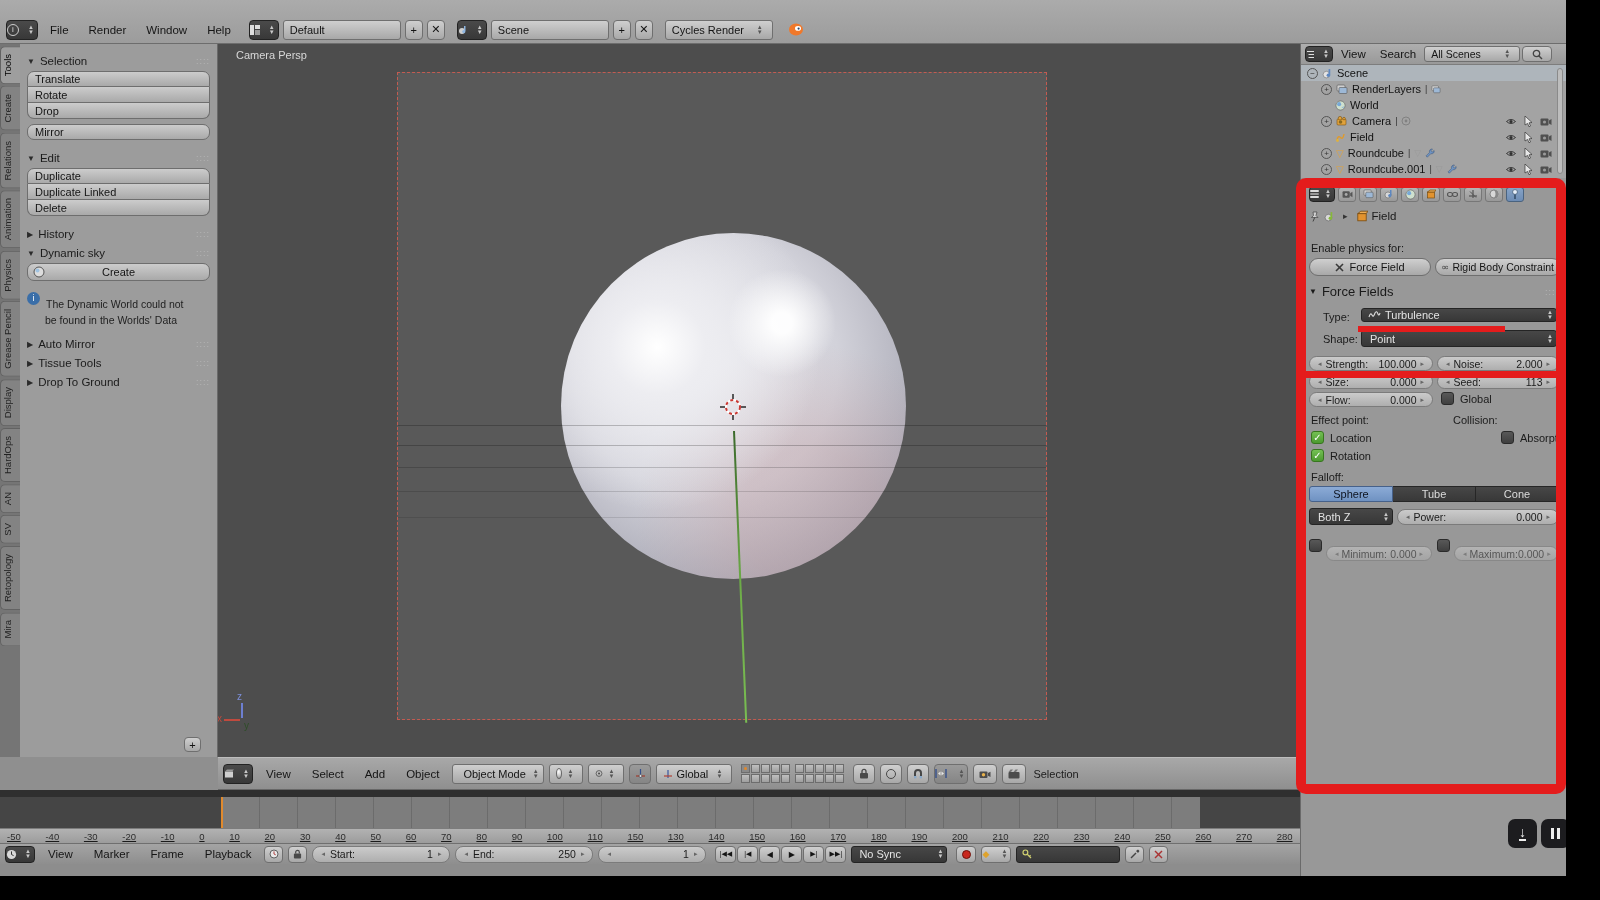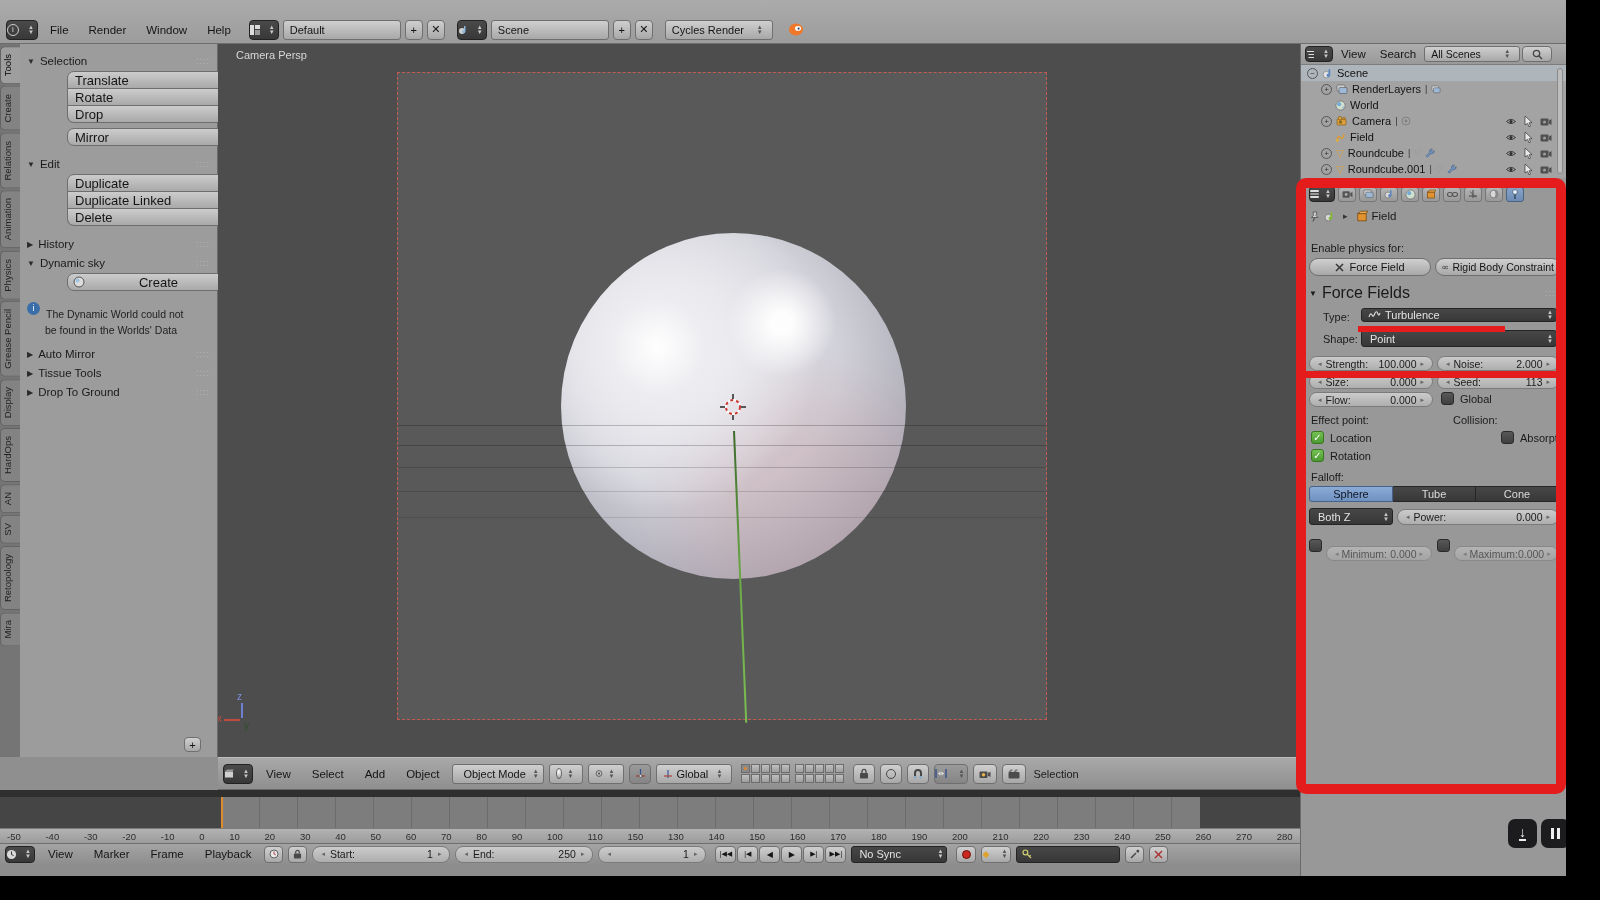--- a/index.html
+++ b/index.html
@@ -22,21 +22,21 @@
   .tinyarr{font-size:7px;color:#666;}
   .vtabs{position:absolute;left:0;top:44px;width:20px;height:713px;background:#757575;display:flex;flex-direction:column;gap:2px;padding-top:2px;}
   .vtab{writing-mode:vertical-rl;transform:rotate(180deg);background:#838383;color:#222;font-size:9.5px;
     padding:7px 2px;border:1px solid #636363;border-left:0;border-radius:0 5px 5px 0;text-align:center;line-height:1;}
   .vtab.active{background:#9e9e9e;color:#000;}
   .shelf{position:absolute;left:20px;top:44px;width:198px;height:713px;background:#9c9c9c;padding:4px 7px;border-right:1px solid #6a6a6a;}
   .phdr{display:flex;align-items:center;font-size:11.5px;color:#1b1b1b;margin:7px 0 4px 0;}
   .phdr .car{font-size:8px;margin-right:5px;color:#2a2a2a;}
   .phdr .dots{margin-left:auto;color:#b5b5b5;font-size:9px;letter-spacing:1px;}
   .tsb{display:flex;align-items:center;height:16px;background:linear-gradient(#cccccc,#a9a9a9);
-    border:1px solid #6e6e6e;font-size:13px;color:#141414;padding:8px 7px;width:100%;margin-left:40px;}
+    border:1px solid #6e6e6e;font-size:11px;color:#141414;padding:0 7px;width:100%;}
   .g-top{border-radius:7px 7px 0 0;}
   .g-mid{border-top:0;}
   .g-bot{border-top:0;border-radius:0 0 7px 7px;}
   .g-one{border-radius:7px;}
   .infotxt{font-size:10.5px;color:#222;margin:4px 0 0 6px;}
   .viewport{position:absolute;left:218px;top:44px;width:1082px;height:713px;background:#4d4d4d;overflow:hidden;}
   .camframe{position:absolute;left:179px;top:28px;width:650px;height:648px;background:#595959;border:1px dashed rgba(214,92,80,.85);}
   .gridline{position:absolute;left:0;width:100%;height:1px;background:rgba(0,0,0,.22);}
   .sphere{position:absolute;left:163px;top:160px;width:345px;height:346px;border-radius:50%;
     background:
@@ -52,21 +52,21 @@
   .laygrid{display:grid;grid-template-columns:repeat(5,9px);grid-template-rows:repeat(2,9px);gap:1px;}
   .lay{background:linear-gradient(#bfbfbf,#9f9f9f);border:1px solid #6d6d6d;position:relative;}
   .lay.on{background:#8a8a8a;}
   .lay.dot::after{content:"";position:absolute;left:2px;top:2px;width:3px;height:3px;border-radius:50%;background:#e2882a;}
   .tl-dark{position:absolute;left:0;top:790px;width:1300px;height:7px;background:#2f2f2f;}
   .tl-band{position:absolute;left:0;top:797px;width:1300px;height:31px;background:#454545;}
   .tl-range{position:absolute;left:222px;top:0;width:978px;height:31px;background:#7d7d7d;
     background-image:repeating-linear-gradient(90deg,transparent 0 37px,rgba(0,0,0,.14) 37px 38px);}
   .tl-cursor{position:absolute;left:221px;top:797px;width:2px;height:31px;background:#e08a2e;}
   .ruler{position:absolute;left:0;top:828px;width:1300px;height:15px;background:linear-gradient(#b2b2b2,#9c9c9c);
-    border-top:1px solid #7c7c7c;display:flex;justify-content:space-between;align-items:center;padding:0 7px;}
+    border-top:1px solid #7c7c7c;display:flex;justify-content:space-between;align-items:center;padding:0 7px;text-decoration:underline;}
   .ruler span{font-size:9.5px;color:#2d2d2d;}
   .tlhdr{position:absolute;left:0;top:843px;width:1300px;height:21px;background:linear-gradient(#a4a4a4,#8e8e8e);
     border-top:1px solid #6f6f6f;display:flex;align-items:center;gap:5px;padding:0 5px;}
   .bstrip{position:absolute;left:0;top:864px;width:1300px;height:12px;background:#8d8d8d;}
   .outliner{position:absolute;left:1300px;top:44px;width:266px;height:134px;background:#a3a3a3;border-left:1px solid #6a6a6a;}
   .o-hdr{height:21px;display:flex;align-items:center;gap:2px;padding:0 4px;background:linear-gradient(#aeaeae,#999);border-bottom:1px solid #7d7d7d;}
   .trow{display:flex;align-items:center;height:16px;font-size:11px;color:#121212;position:relative;padding-left:6px;}
   .trow .lbl{margin-left:4px;}
   .t-toggles{position:absolute;right:14px;display:flex;gap:7px;align-items:center;}
   .props{position:absolute;left:1300px;top:178px;width:266px;height:698px;background:#989898;border-left:1px solid #6a6a6a;font-size:11px;}
@@ -802,21 +802,21 @@
         <svg width="11" height="7" viewBox="0 0 11 7">
             <rect x="0.5" y="1.5" width="5" height="4" rx="2" fill="none" stroke="#3a3a3a" stroke-width="1.1"></rect>
             <rect x="5.5" y="1.5" width="5" height="4" rx="2" fill="none" stroke="#3a3a3a" stroke-width="1.1"></rect>
           </svg>
         <span>Rigid Body Constraint</span>
       </span>
     </div>
 
     <div class="abs row" style="left:8px;top:106px;width:250px;">
       <span class="car" style="font-size:8px;margin-right:5px;">▼</span>
-      <span style="font-size:16px;">Force Fields</span>
+      <span style="font-size:13px;">Force Fields</span>
       <span class="dots" style="margin-left:auto;">::::</span>
     </div>
     <div class="abs lab" style="left:22px;top:133px;">Type:</div>
     <div class="abs dd-dark" style="left:60px;top:130px;width:196px;height:14px;padding-left:6px;gap:4px;">
       <svg width="13" height="8" viewBox="0 0 13 8">
           <path d="M1 6 Q2.5 1 4 4 Q5.5 7 7 2 Q8.5 -1 10 3 Q11 5.5 12 2" fill="none" stroke="#ddd" stroke-width="1.1"></path>
         </svg>
       <span>Turbulence</span>
       <span class="updown">
           <span>▲</span>

